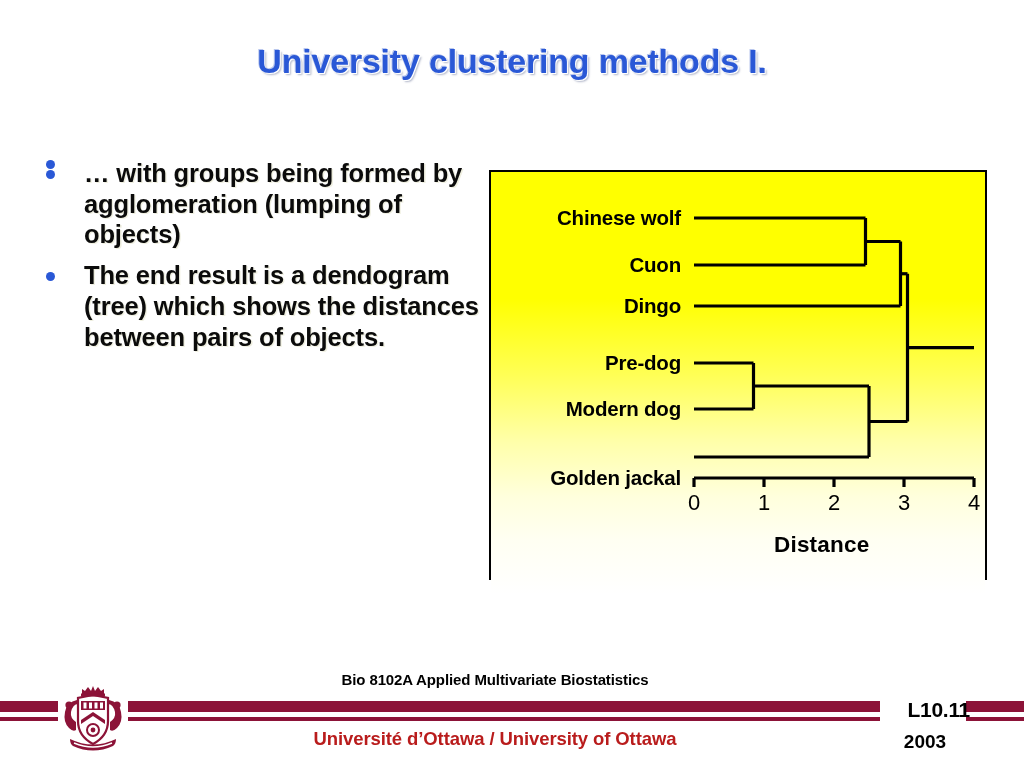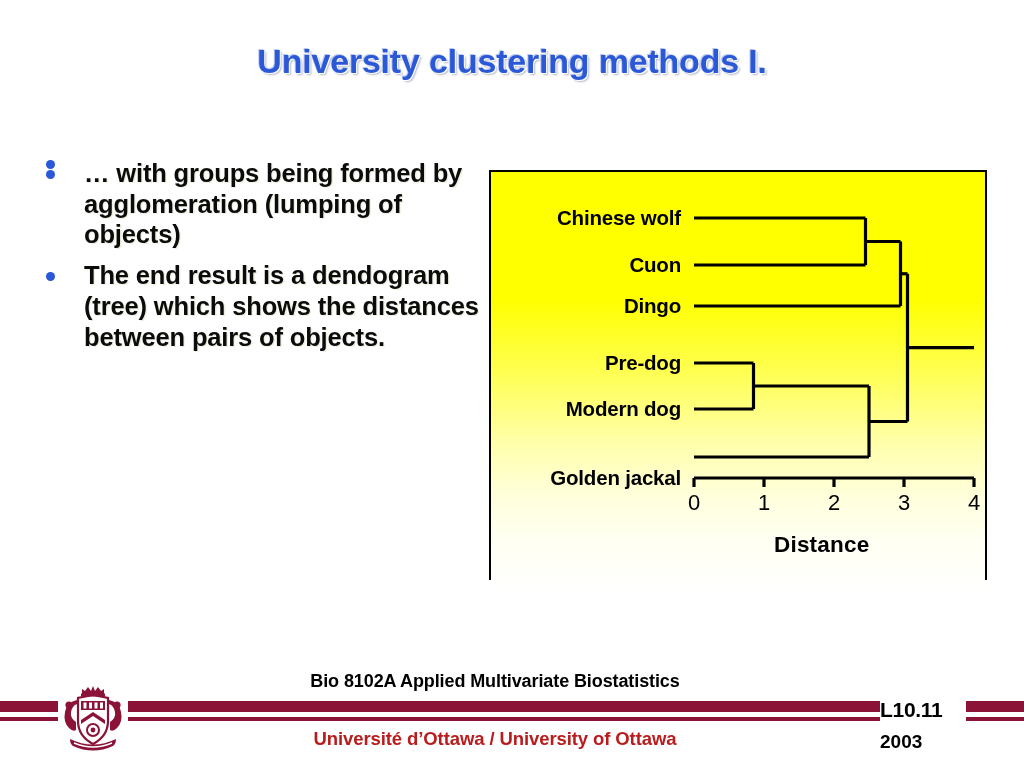--- a/index.html
+++ b/index.html
@@ -174,52 +174,53 @@
     top: 678px;
     width: 66px;
     height: 80px;
   }
   #footer-course {
     position: absolute;
     left: 130px;
     top: 671px;
     width: 730px;
     text-align: center;
-    font-size: 18px;
+    font-size: 15px;
     font-weight: bold;
     color: #000000;
     letter-spacing: -0.1px;
   }
   #footer-university {
     position: absolute;
     left: 130px;
     top: 728px;
     width: 730px;
     text-align: center;
     font-size: 18.5px;
     font-weight: bold;
     color: #b91c1c;
     letter-spacing: -0.1px;
   }
   #footer-code {
     position: absolute;
     left: 880px;
     top: 698px;
     width: 90px;
-    text-align: left;
+    text-align: right;
     font-size: 21px;
     font-weight: bold;
     color: #000000;
     letter-spacing: -0.3px;
   }
   #footer-year {
     position: absolute;
     left: 880px;
     top: 731px;
     width: 90px;
+    text-align: center;
     font-size: 19px;
     font-weight: bold;
     color: #000000;
   }
 </style>
 </head>
 <body>
 
 <div id="slide-title">
   <span class="tline">University clustering methods I.</span>

